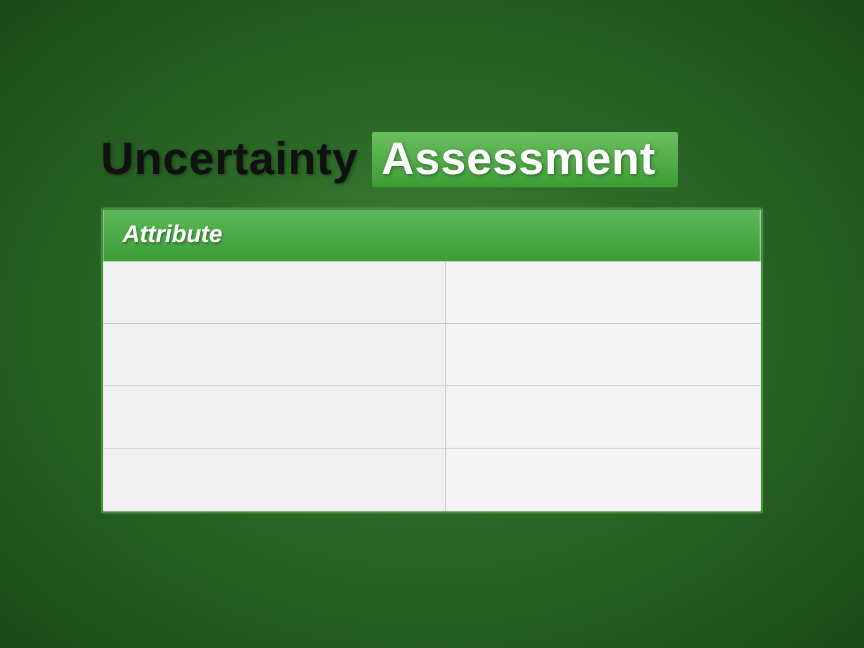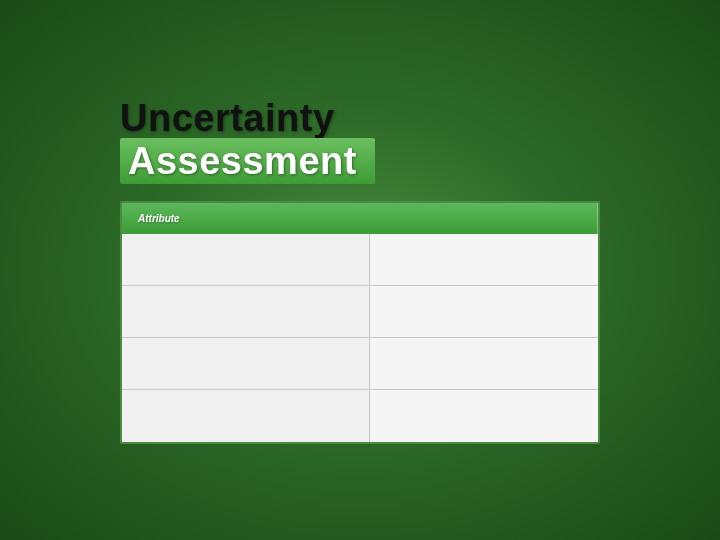--- a/index.html
+++ b/index.html
@@ -13,21 +13,21 @@
       height: 540px;
       background: radial-gradient(ellipse at center, #4a8c3f 0%, #2d6b28 40%, #1a4a16 100%);
       display: flex;
       align-items: center;
       justify-content: center;
       font-family: Arial, sans-serif;
       overflow: hidden;
     }
 
     .main-container {
-      width: 480px;
+      width: 552px;
       background: transparent;
     }
 
     .title-section {
       margin-bottom: 18px;
       display: flex;
       align-items: center;
     }
 
     .title-text {
@@ -59,21 +59,21 @@
 
     .table-header {
       display: flex;
       background: linear-gradient(to bottom, #5cb85c, #3d9c35);
     }
 
     .header-cell {
       padding: 10px 16px;
       font-style: italic;
       font-weight: bold;
-      font-size: 10px;
+      font-size: 20px;
       color: #fff;
       text-shadow: 1px 1px 2px rgba(0,0,0,0.3);
     }
 
     .header-attribute {
       flex: 1.1;
       border-right: 1px solid rgba(255,255,255,0.3);
     }
 
     .header-score {

